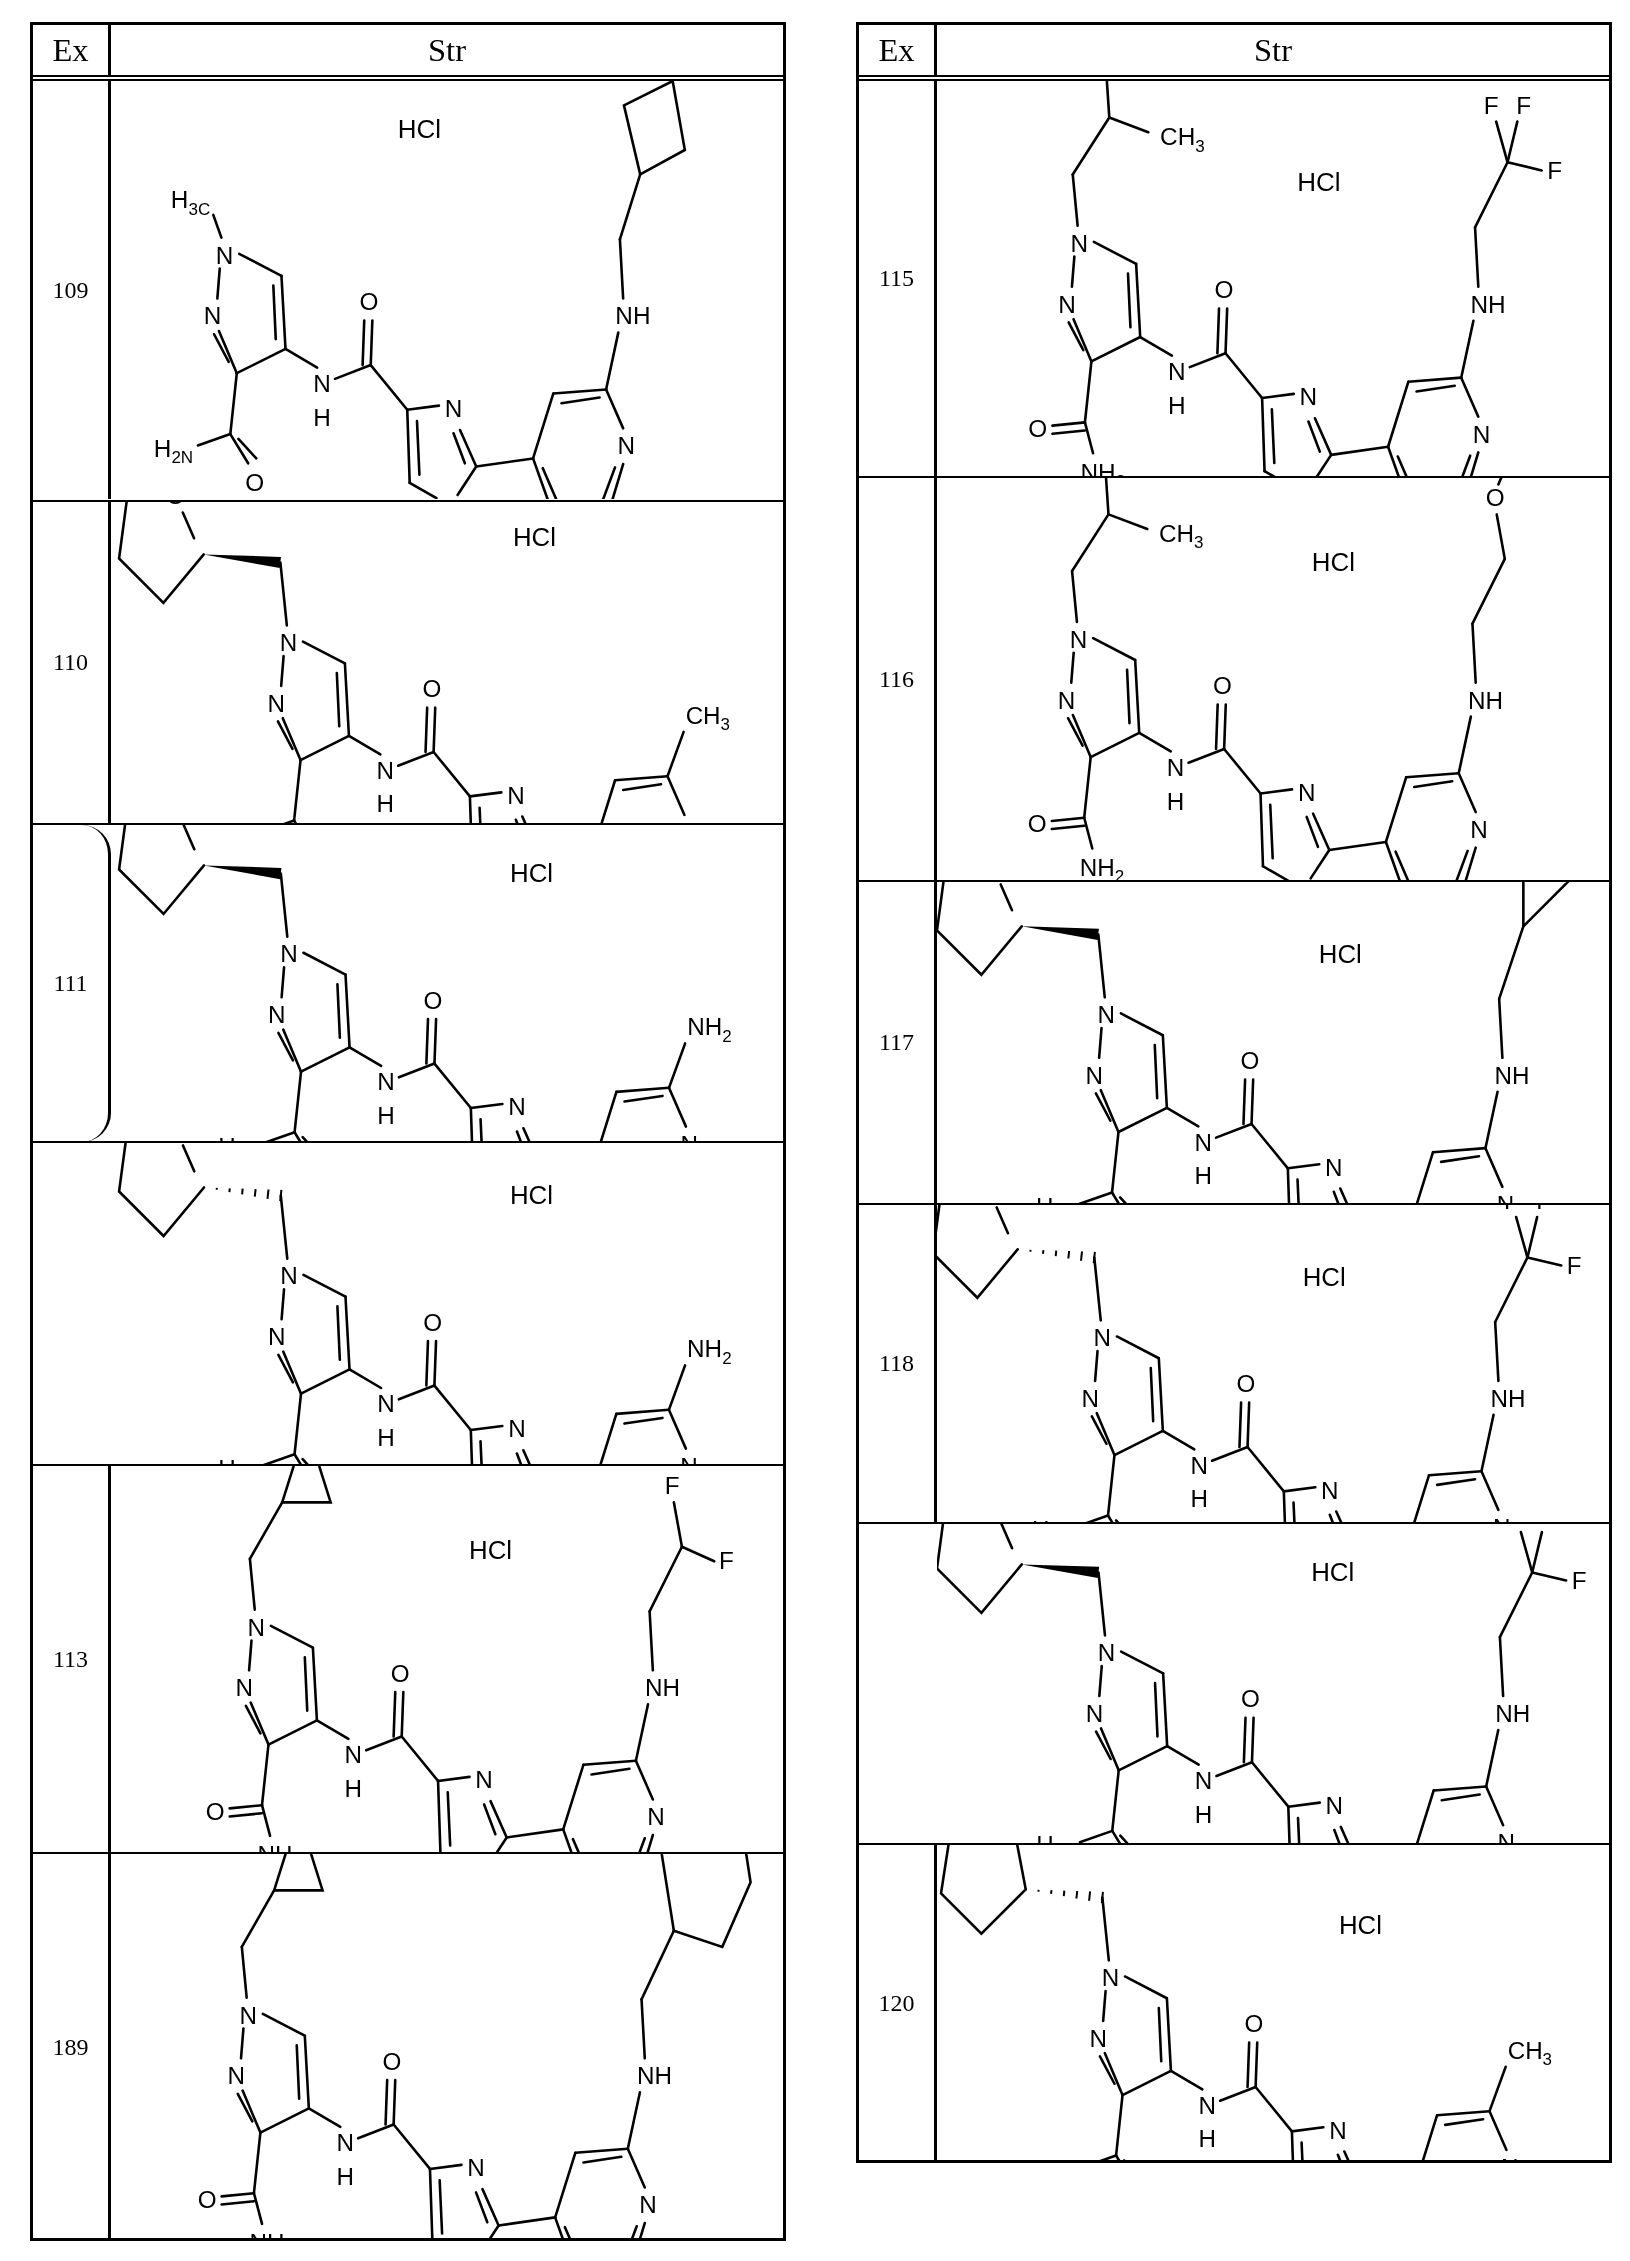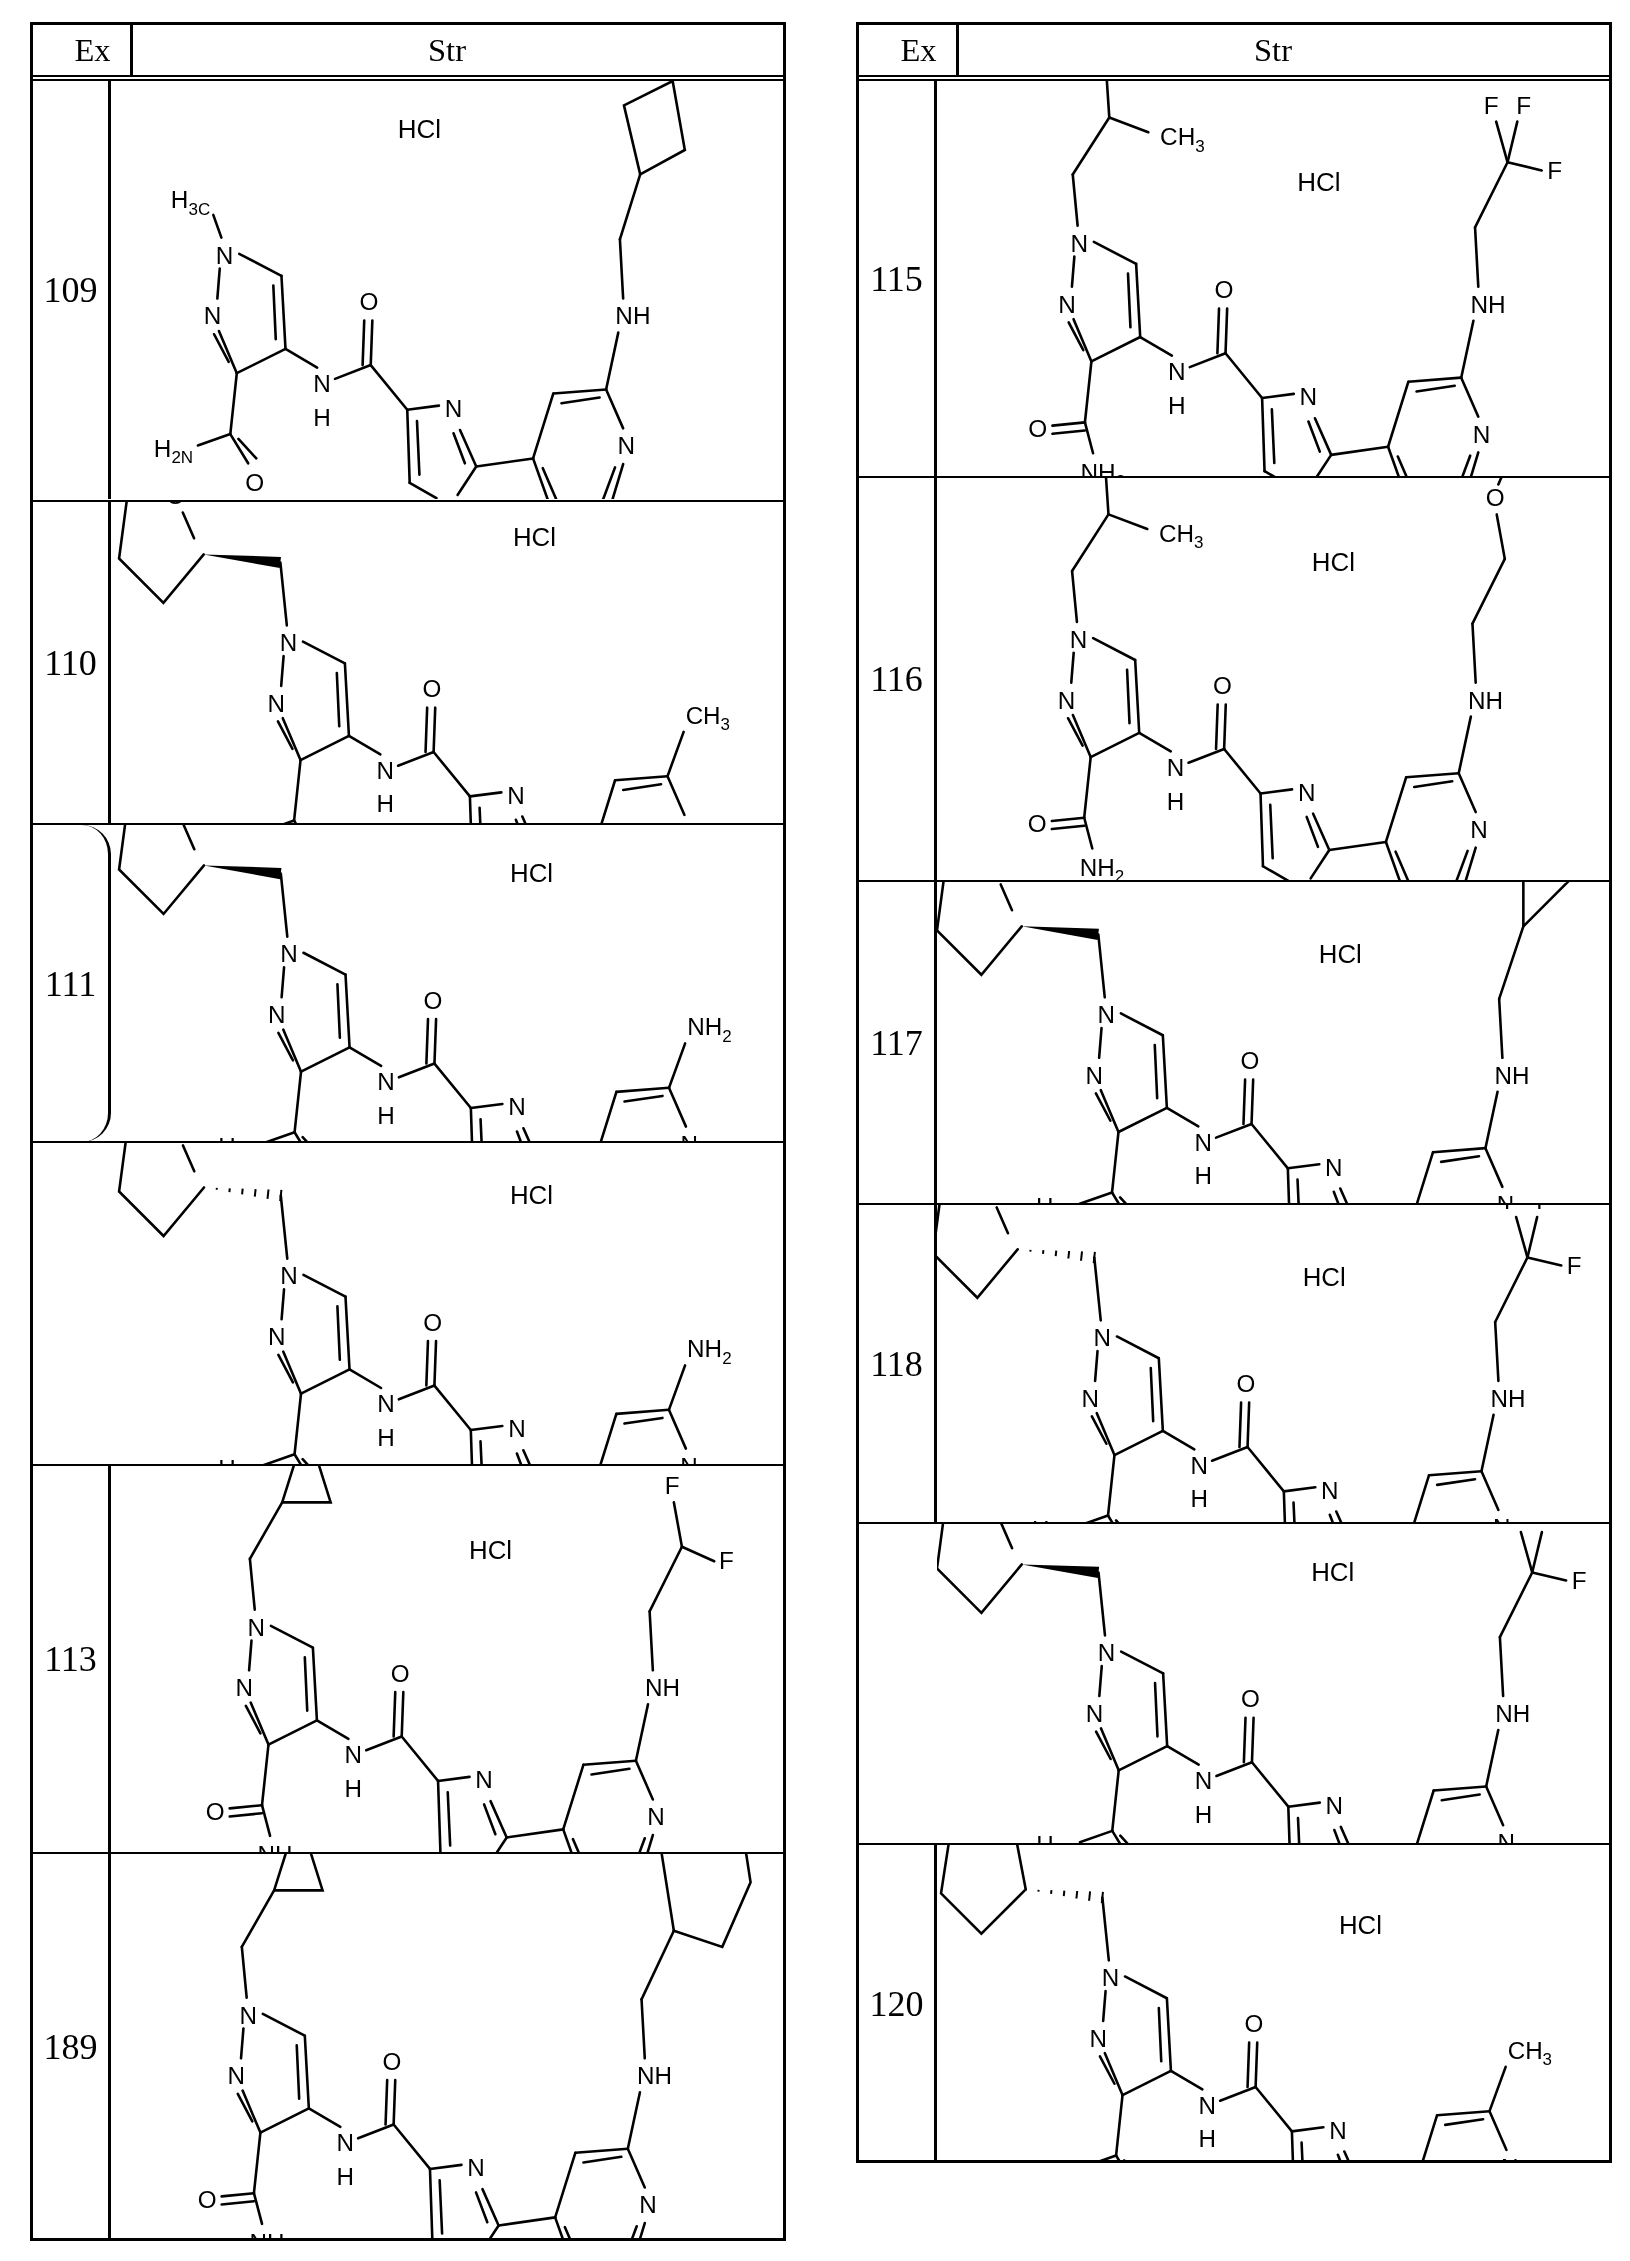--- a/index.html
+++ b/index.html
@@ -3,26 +3,26 @@
 <meta charset="utf-8">
 <style>
   html, body { margin: 0; padding: 0; background: #ffffff; }
   body { width: 1631px; height: 2261px; position: relative; overflow: hidden;
          font-family: "Liberation Serif", serif; color: #000; }
   .tbl { position: absolute; border: 3.3px solid #000; box-sizing: border-box; }
   .hdr { position: absolute; left: 0; right: 0; top: 0; height: 50px;
          border-bottom: 6.5px double #000; box-sizing: content-box; }
   .hdr .ex, .hdr .str { position: absolute; top: 0; height: 50px; line-height: 50px;
          text-align: center; font-size: 32.5px; }
-  .hdr .ex { left: 0; border-right: 3.3px solid #000; padding-left: 22px; }
+  .hdr .ex { left: 0; border-right: 3.3px solid #000; }
   .hdr .str { right: 0; }
   .row { position: absolute; left: 0; right: 0; border-top: 2.4px solid #000; box-sizing: border-box; }
   .row.first { border-top: none; }
   .row .exnum { position: absolute; top: 0; bottom: 0; left: 0; border-right: 3.3px solid #000;
-         display: flex; align-items: center; justify-content: center; font-size: 36px; box-sizing: border-box; }
+         display: flex; align-items: center; justify-content: center; font-size: 24px; box-sizing: border-box; }
   .row .cell { position: absolute; top: 0; bottom: 0; right: 0; }
   .row .cell svg { position: absolute; left: 0; top: 0; width: 100%; height: 100%; }
   svg text { font-family: "Liberation Sans", sans-serif; fill: #000; }
   svg .b { stroke: #000; stroke-width: 3.2; fill: none; stroke-linecap: round; }
 </style>
 </head>
 <body>
 
 <div class="tbl" style="left:30px; top:22px; width:756px; height:2219px;">
   <div class="hdr">

